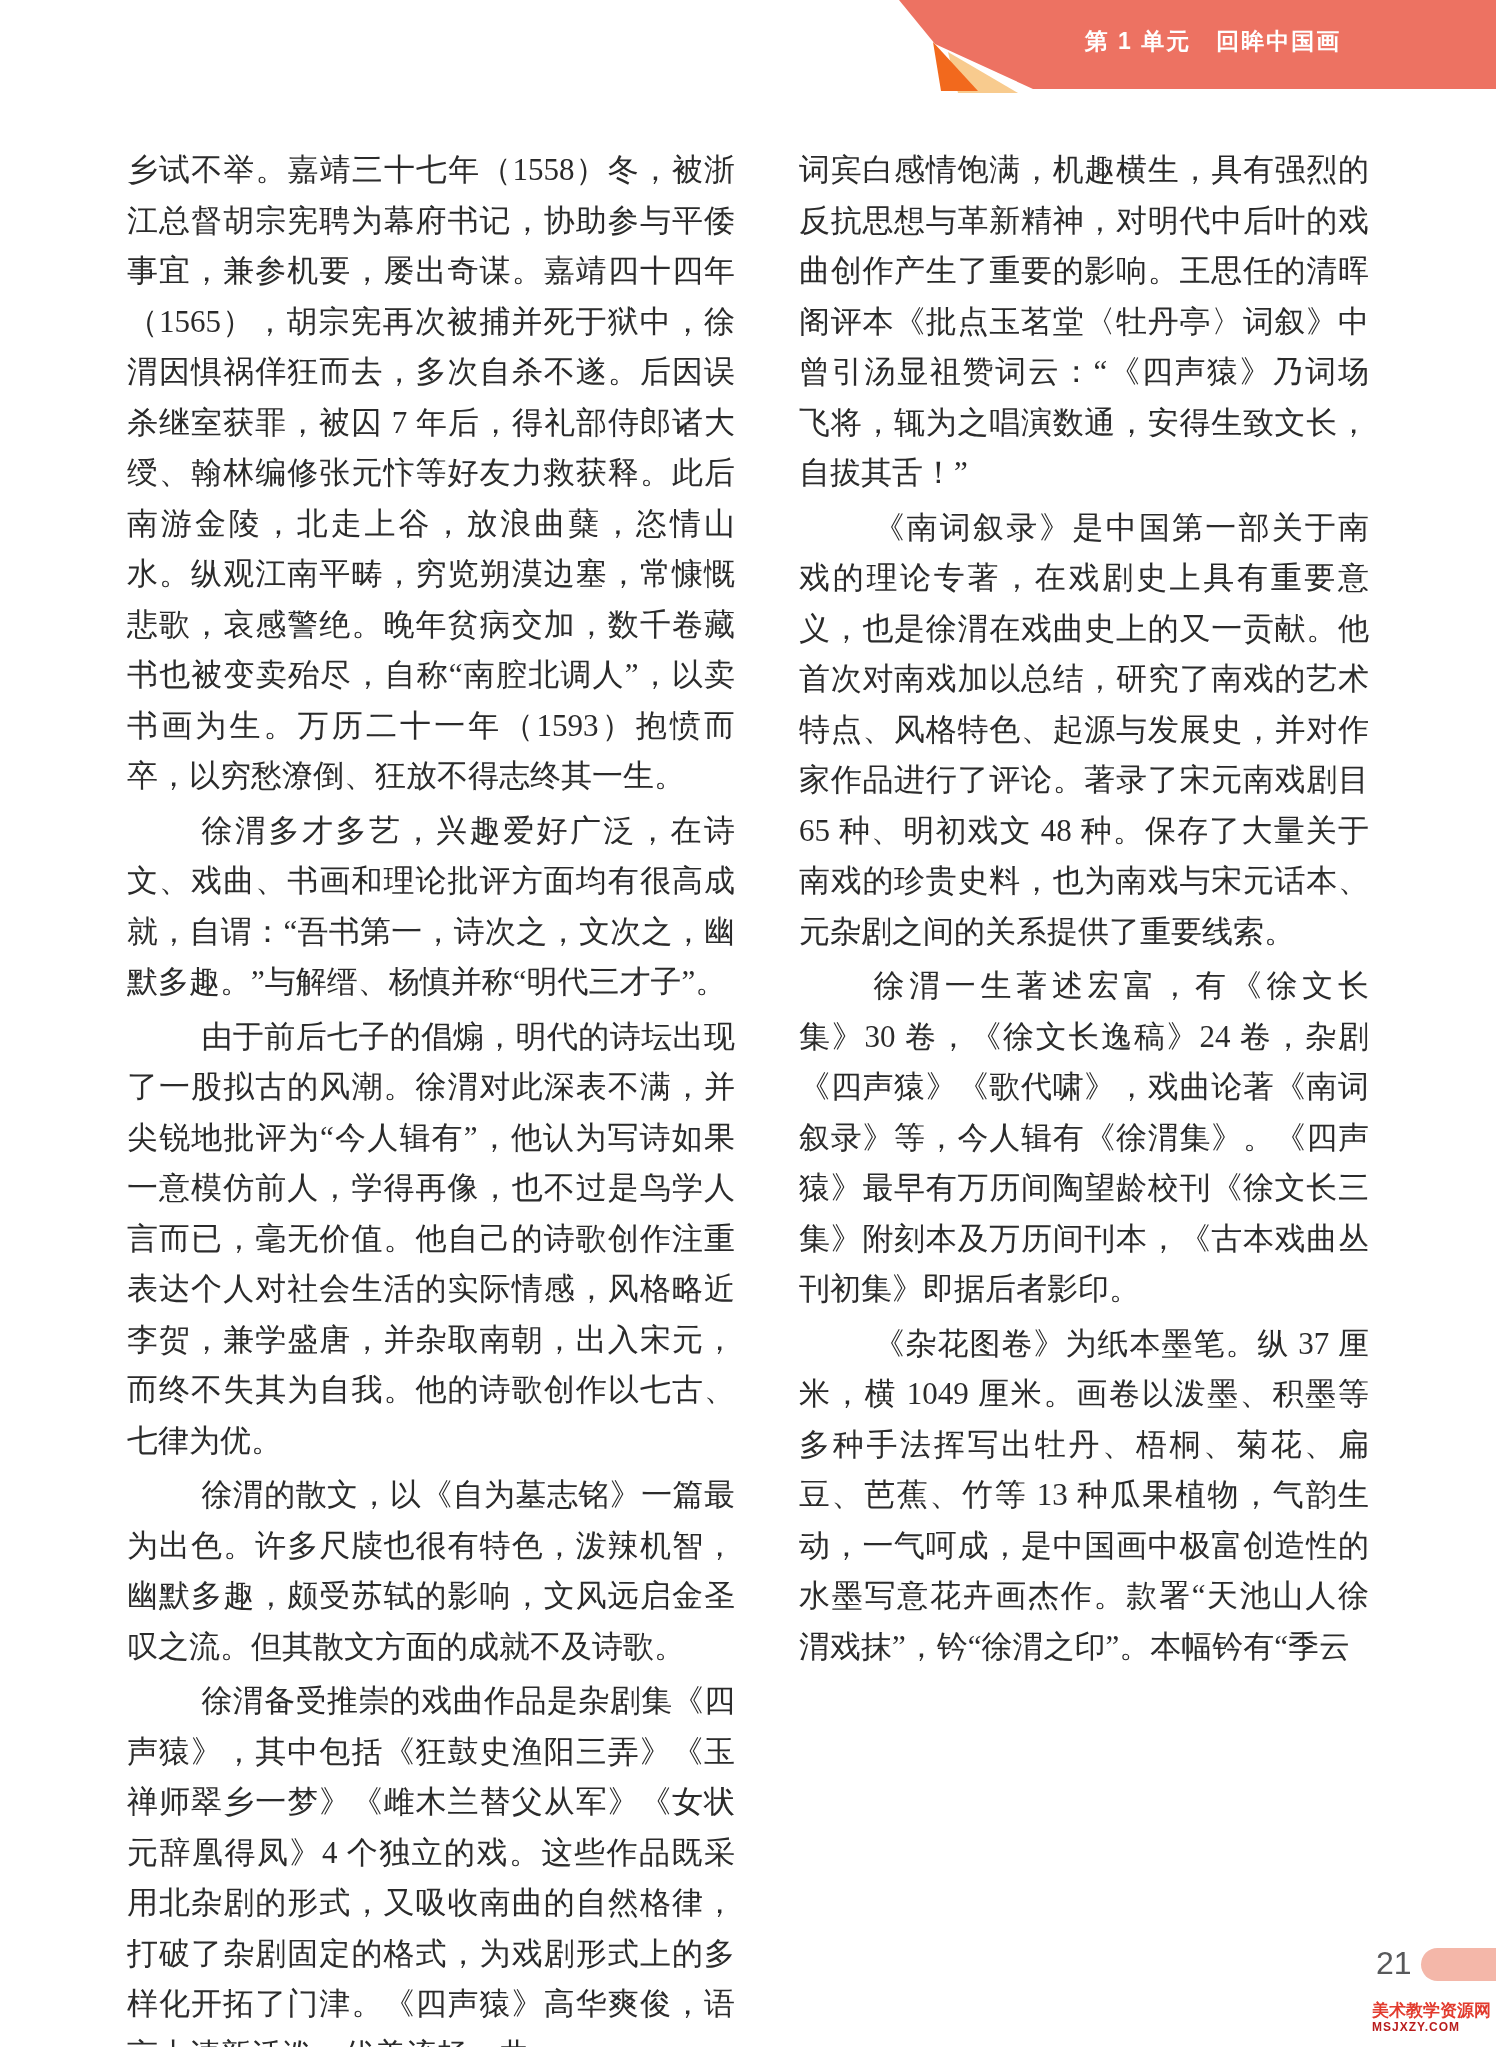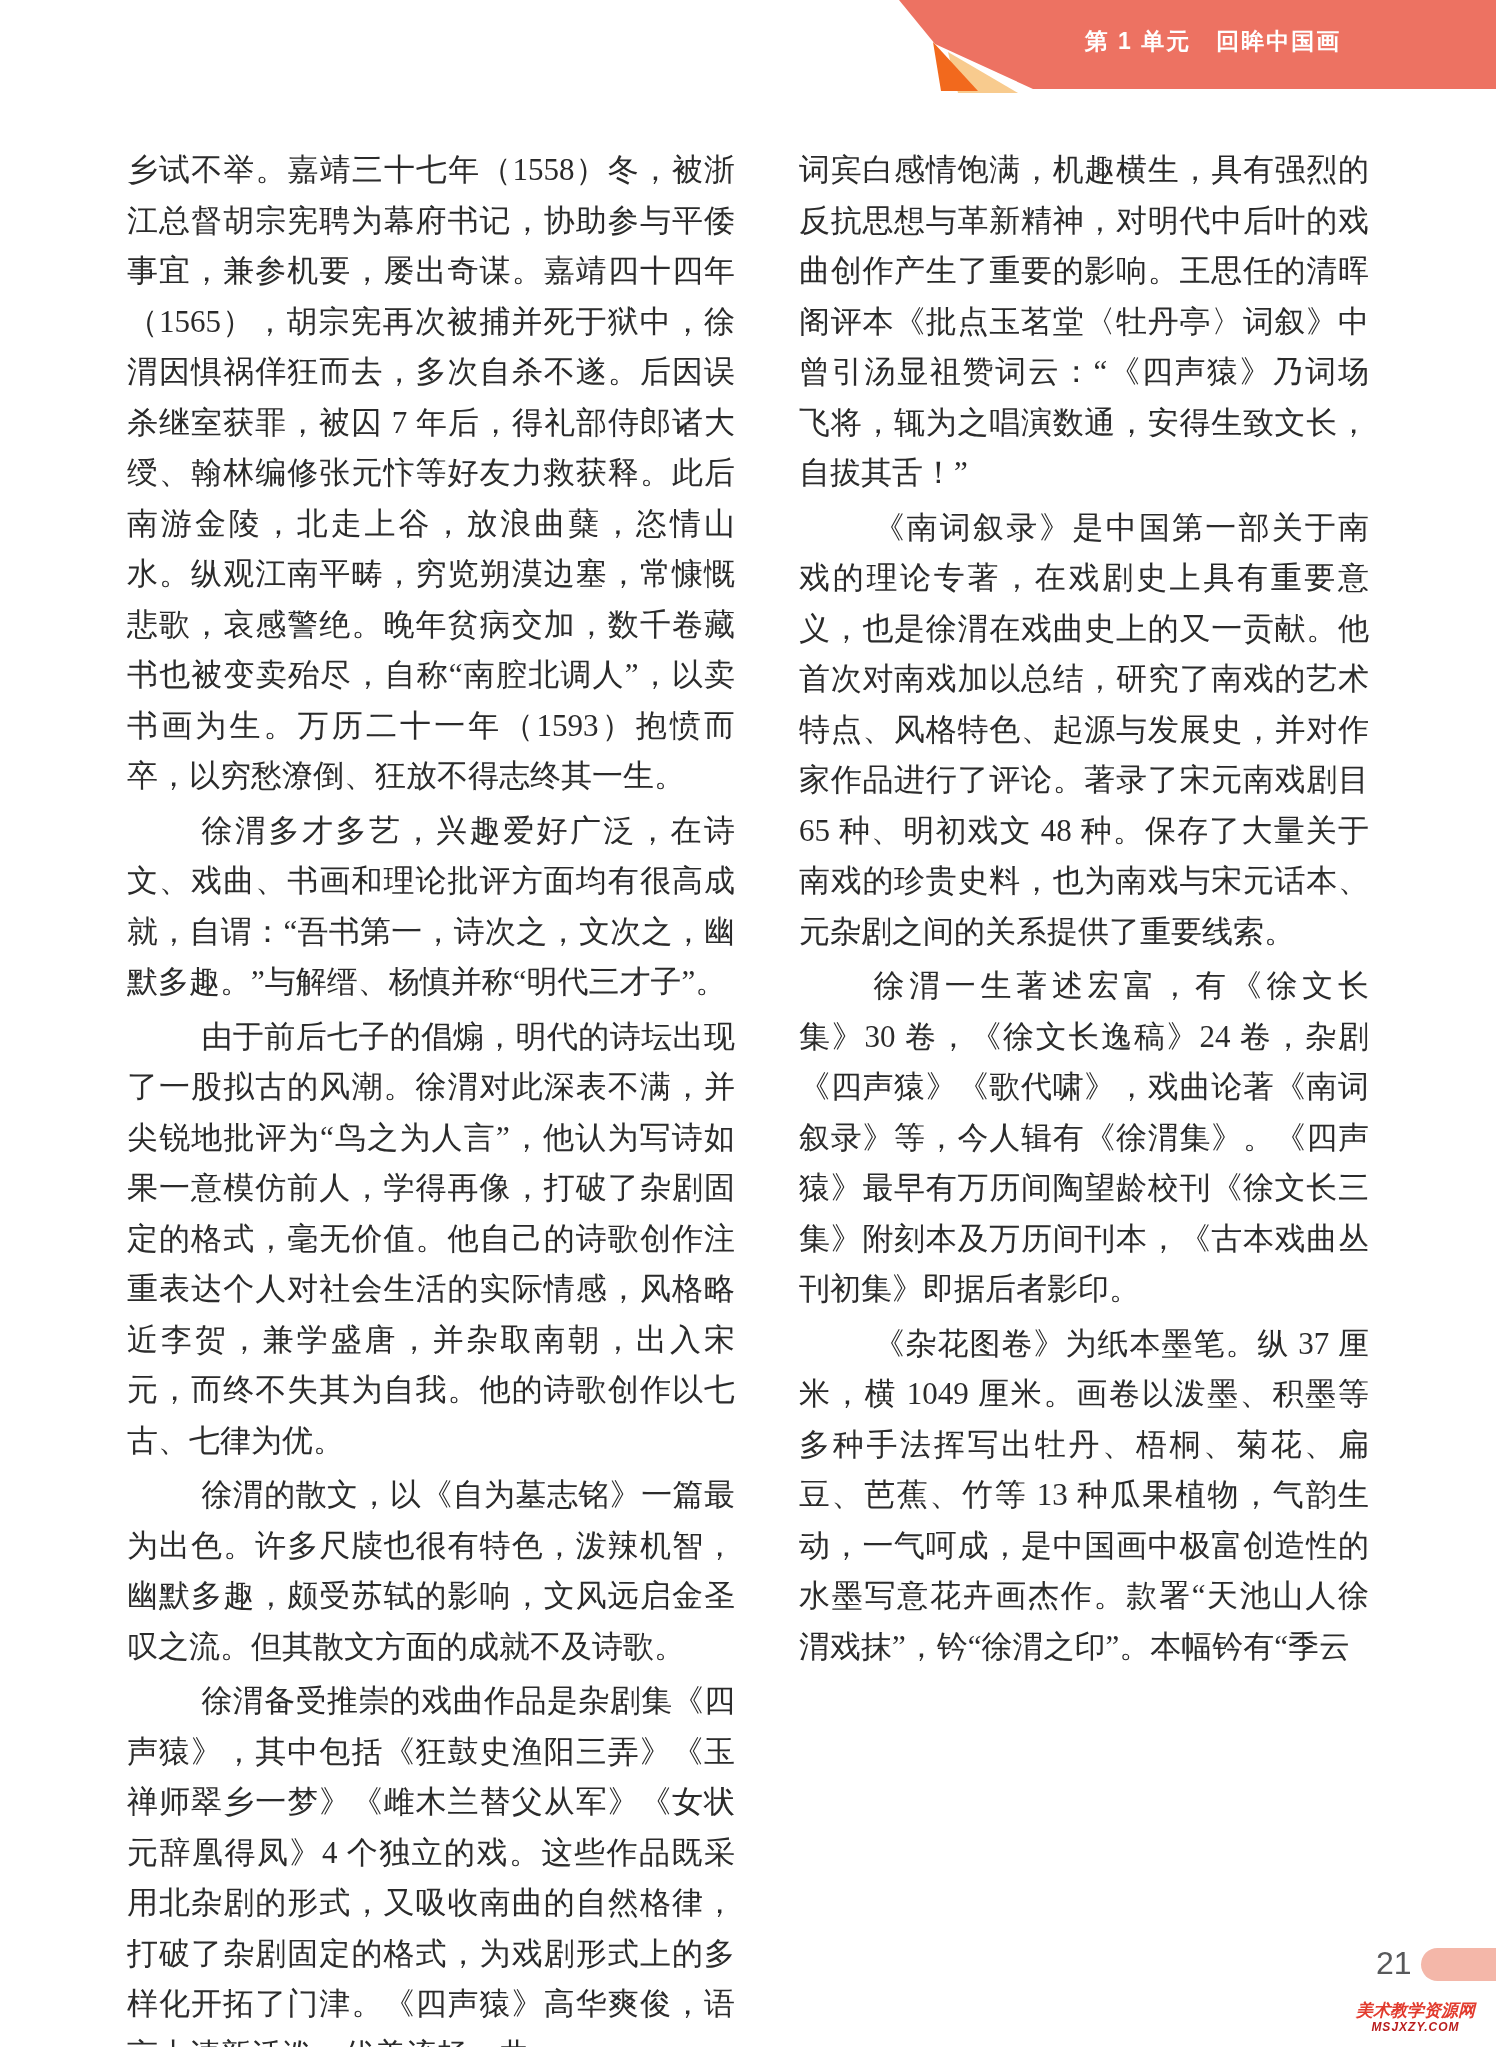--- a/index.html
+++ b/index.html
@@ -28,43 +28,43 @@
     position:absolute; left:1337px; top:1945px;
     font-family:"Liberation Sans", sans-serif;
     font-size:32px; color:#58595b;margin-left:39px;
   }
   .page-tab {
     position:absolute; left:1421px; top:1948px;
     width:75px; height:33px;
     border-radius:17px 0 0 17px;
   }
   .watermark {
-    position:absolute; right:21px; top:2001px; text-align:center;
-    font-family:"Liberation Sans", sans-serif; font-weight:bold; line-height:1.15;font-style:italic;
+    position:absolute; right:5px; top:2001px; 
+    font-family:"Liberation Sans", sans-serif; font-weight:bold; line-height:1.15;
   }
   .wm-cn { font-size:17px; color:#e23b2e; }
   .wm-en { font-size:12px; color:#b91c1c; letter-spacing:1px; }
 </style>
 </head>
 <body>
 
 <div class="page">
 
   <svg class="banner-svg" width="1496" height="100" viewBox="0 0 1496 100">
     <polygon id="banner-main" points="899,0 1496,0 1496,89 1033,89 935,44" fill="#ED7262"></polygon>
     <polygon id="banner-fold-peach" points="948,52 1018,93 958,93" fill="#F8CB8E"></polygon>
     <polygon id="banner-fold-orange" points="933,42 978,91 941,91" fill="#F2691D"></polygon>
   </svg>
 
   <div class="banner-title">第 1 单元　回眸中国画</div>
 
   <section class="column col-left">
       <p class="first">乡试不举。嘉靖三十七年（1558）冬，被浙江总督胡宗宪聘为幕府书记，协助参与平倭事宜，兼参机要，屡出奇谋。嘉靖四十四年（1565），胡宗宪再次被捕并死于狱中，徐渭因惧祸佯狂而去，多次自杀不遂。后因误杀继室获罪，被囚 7 年后，得礼部侍郎诸大绶、翰林编修张元忭等好友力救获释。此后南游金陵，北走上谷，放浪曲蘖，恣情山水。纵观江南平畴，穷览朔漠边塞，常慷慨悲歌，哀感警绝。晚年贫病交加，数千卷藏书也被变卖殆尽，自称“南腔北调人”，以卖书画为生。万历二十一年（1593）抱愤而卒，以穷愁潦倒、狂放不得志终其一生。</p>
       <p>徐渭多才多艺，兴趣爱好广泛，在诗文、戏曲、书画和理论批评方面均有很高成就，自谓：“吾书第一，诗次之，文次之，幽默多趣。”与解缙、杨慎并称“明代三才子”。</p>
-      <p>由于前后七子的倡煽，明代的诗坛出现了一股拟古的风潮。徐渭对此深表不满，并尖锐地批评为“鸟之为人言”，他认为写诗如果一意模仿前人，学得再像，打破了杂剧固定的格式，毫无价值。他自己的诗歌创作注重表达个人对社会生活的实际情感，风格略近李贺，兼学盛唐，并杂取南朝，出入宋元，而终不失其为自我。他的诗歌创作以七古、七律为优。</p>
+      <p>由于前后七子的倡煽，明代的诗坛出现了一股拟古的风潮。徐渭对此深表不满，并尖锐地批评为“今人辑有”，他认为写诗如果一意模仿前人，学得再像，也不过是鸟学人言而已，毫无价值。他自己的诗歌创作注重表达个人对社会生活的实际情感，风格略近李贺，兼学盛唐，并杂取南朝，出入宋元，而终不失其为自我。他的诗歌创作以七古、七律为优。</p>
       <p>徐渭的散文，以《自为墓志铭》一篇最为出色。许多尺牍也很有特色，泼辣机智，幽默多趣，颇受苏轼的影响，文风远启金圣叹之流。但其散文方面的成就不及诗歌。</p>
       <p>徐渭备受推崇的戏曲作品是杂剧集《四声猿》，其中包括《狂鼓史渔阳三弄》《玉禅师翠乡一梦》《雌木兰替父从军》《女状元辞凰得凤》4 个独立的戏。这些作品既采用北杂剧的形式，又吸收南曲的自然格律，打破了杂剧固定的格式，为戏剧形式上的多样化开拓了门津。《四声猿》高华爽俊，语言上清新活泼，优美流畅，曲</p>
     </section>
   <section class="column col-right">
       <p class="first">词宾白感情饱满，机趣横生，具有强烈的反抗思想与革新精神，对明代中后叶的戏曲创作产生了重要的影响。王思任的清晖阁评本《批点玉茗堂〈牡丹亭〉词叙》中曾引汤显祖赞词云：“《四声猿》乃词场飞将，辄为之唱演数通，安得生致文长，自拔其舌！”</p>
       <p>《南词叙录》是中国第一部关于南戏的理论专著，在戏剧史上具有重要意义，也是徐渭在戏曲史上的又一贡献。他首次对南戏加以总结，研究了南戏的艺术特点、风格特色、起源与发展史，并对作家作品进行了评论。著录了宋元南戏剧目 65 种、明初戏文 48 种。保存了大量关于南戏的珍贵史料，也为南戏与宋元话本、元杂剧之间的关系提供了重要线索。</p>
       <p>徐渭一生著述宏富，有《徐文长集》30 卷，《徐文长逸稿》24 卷，杂剧《四声猿》《歌代啸》，戏曲论著《南词叙录》等，今人辑有《徐渭集》。《四声猿》最早有万历间陶望龄校刊《徐文长三集》附刻本及万历间刊本，《古本戏曲丛刊初集》即据后者影印。</p>
       <p>《杂花图卷》为纸本墨笔。纵 37 厘米，横 1049 厘米。画卷以泼墨、积墨等多种手法挥写出牡丹、梧桐、菊花、扁豆、芭蕉、竹等 13 种瓜果植物，气韵生动，一气呵成，是中国画中极富创造性的水墨写意花卉画杰作。款署“天池山人徐渭戏抹”，钤“徐渭之印”。本幅钤有“季云</p>
     </section>
 

